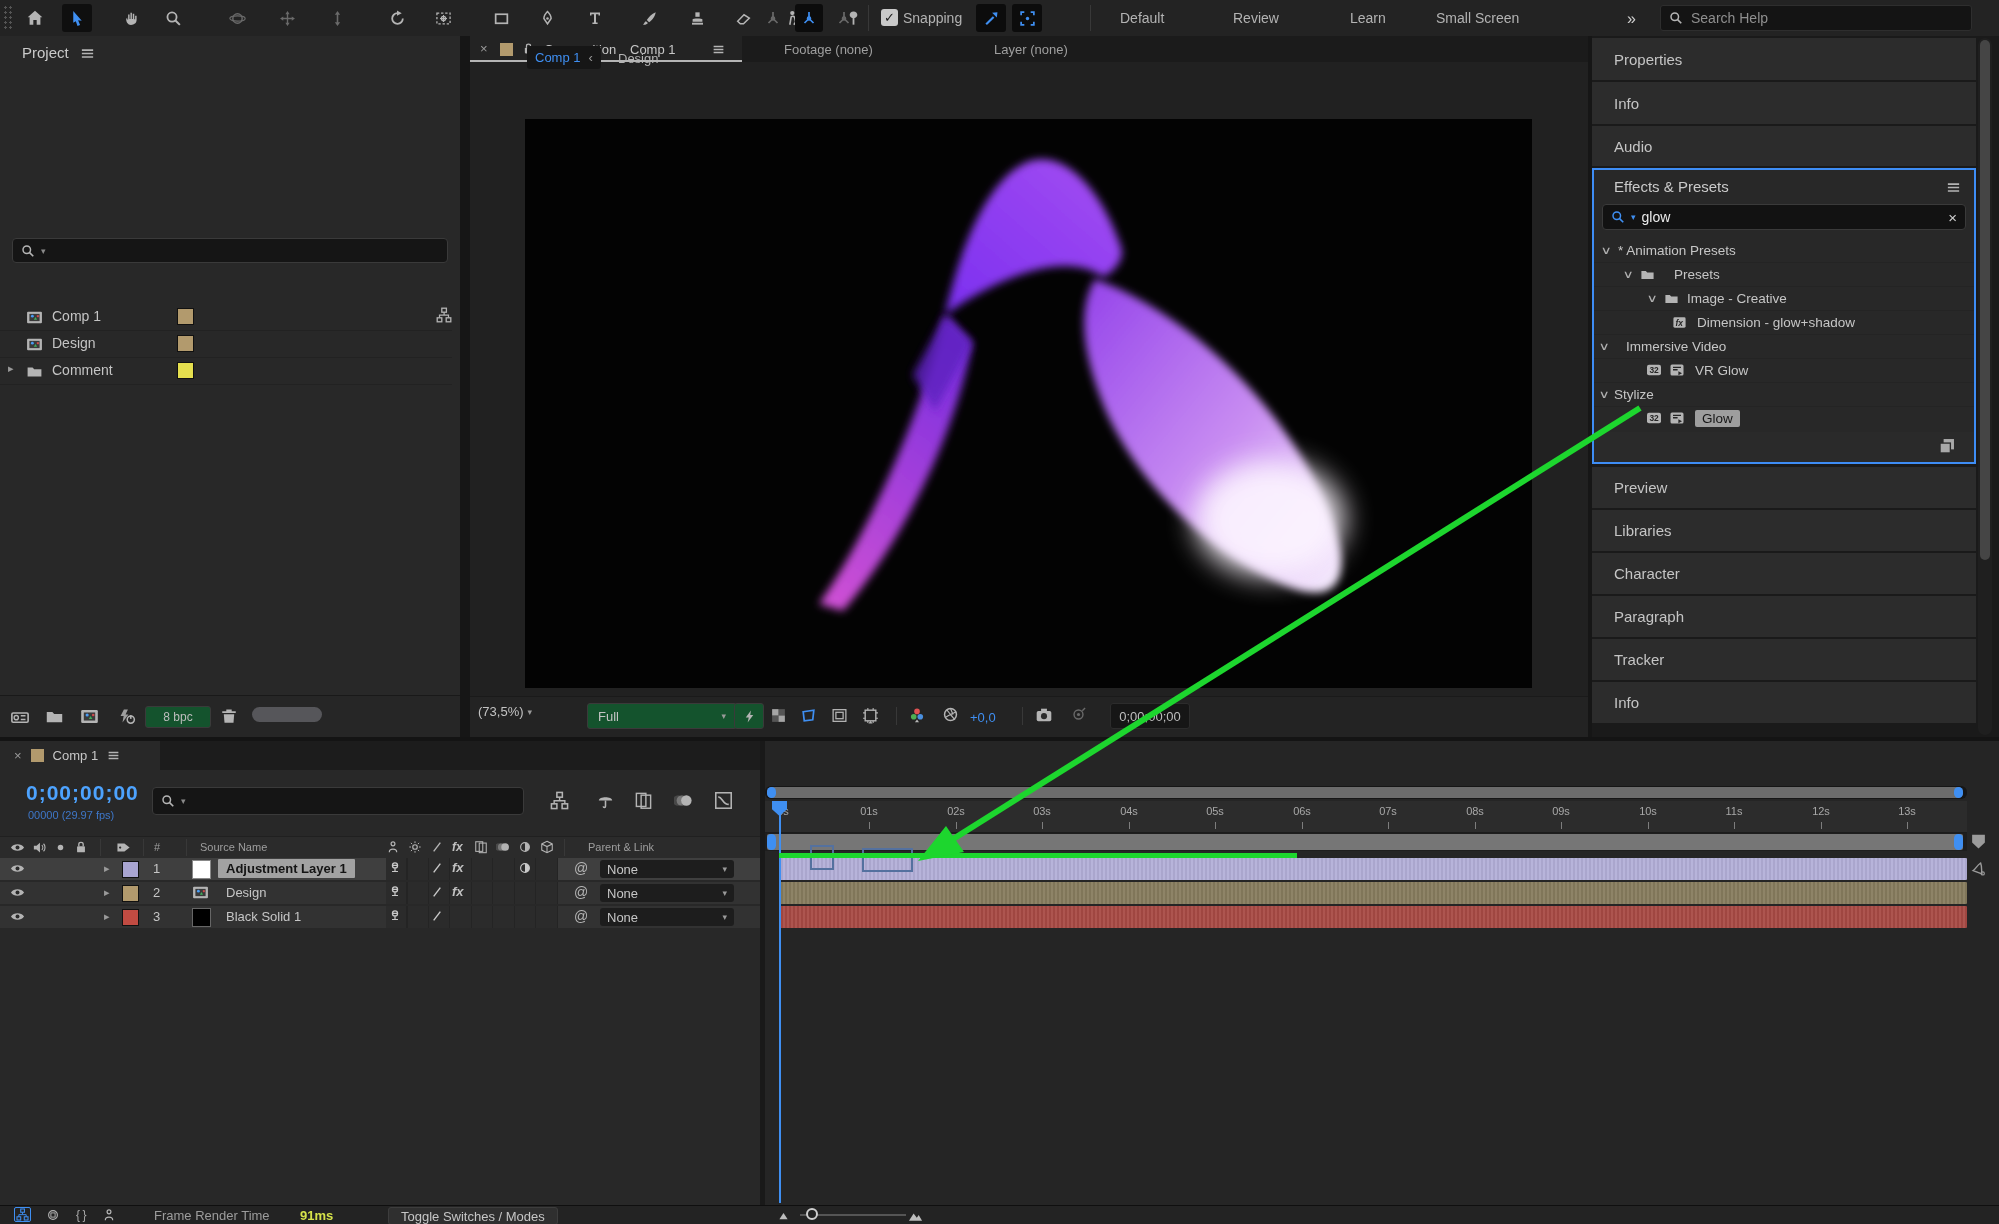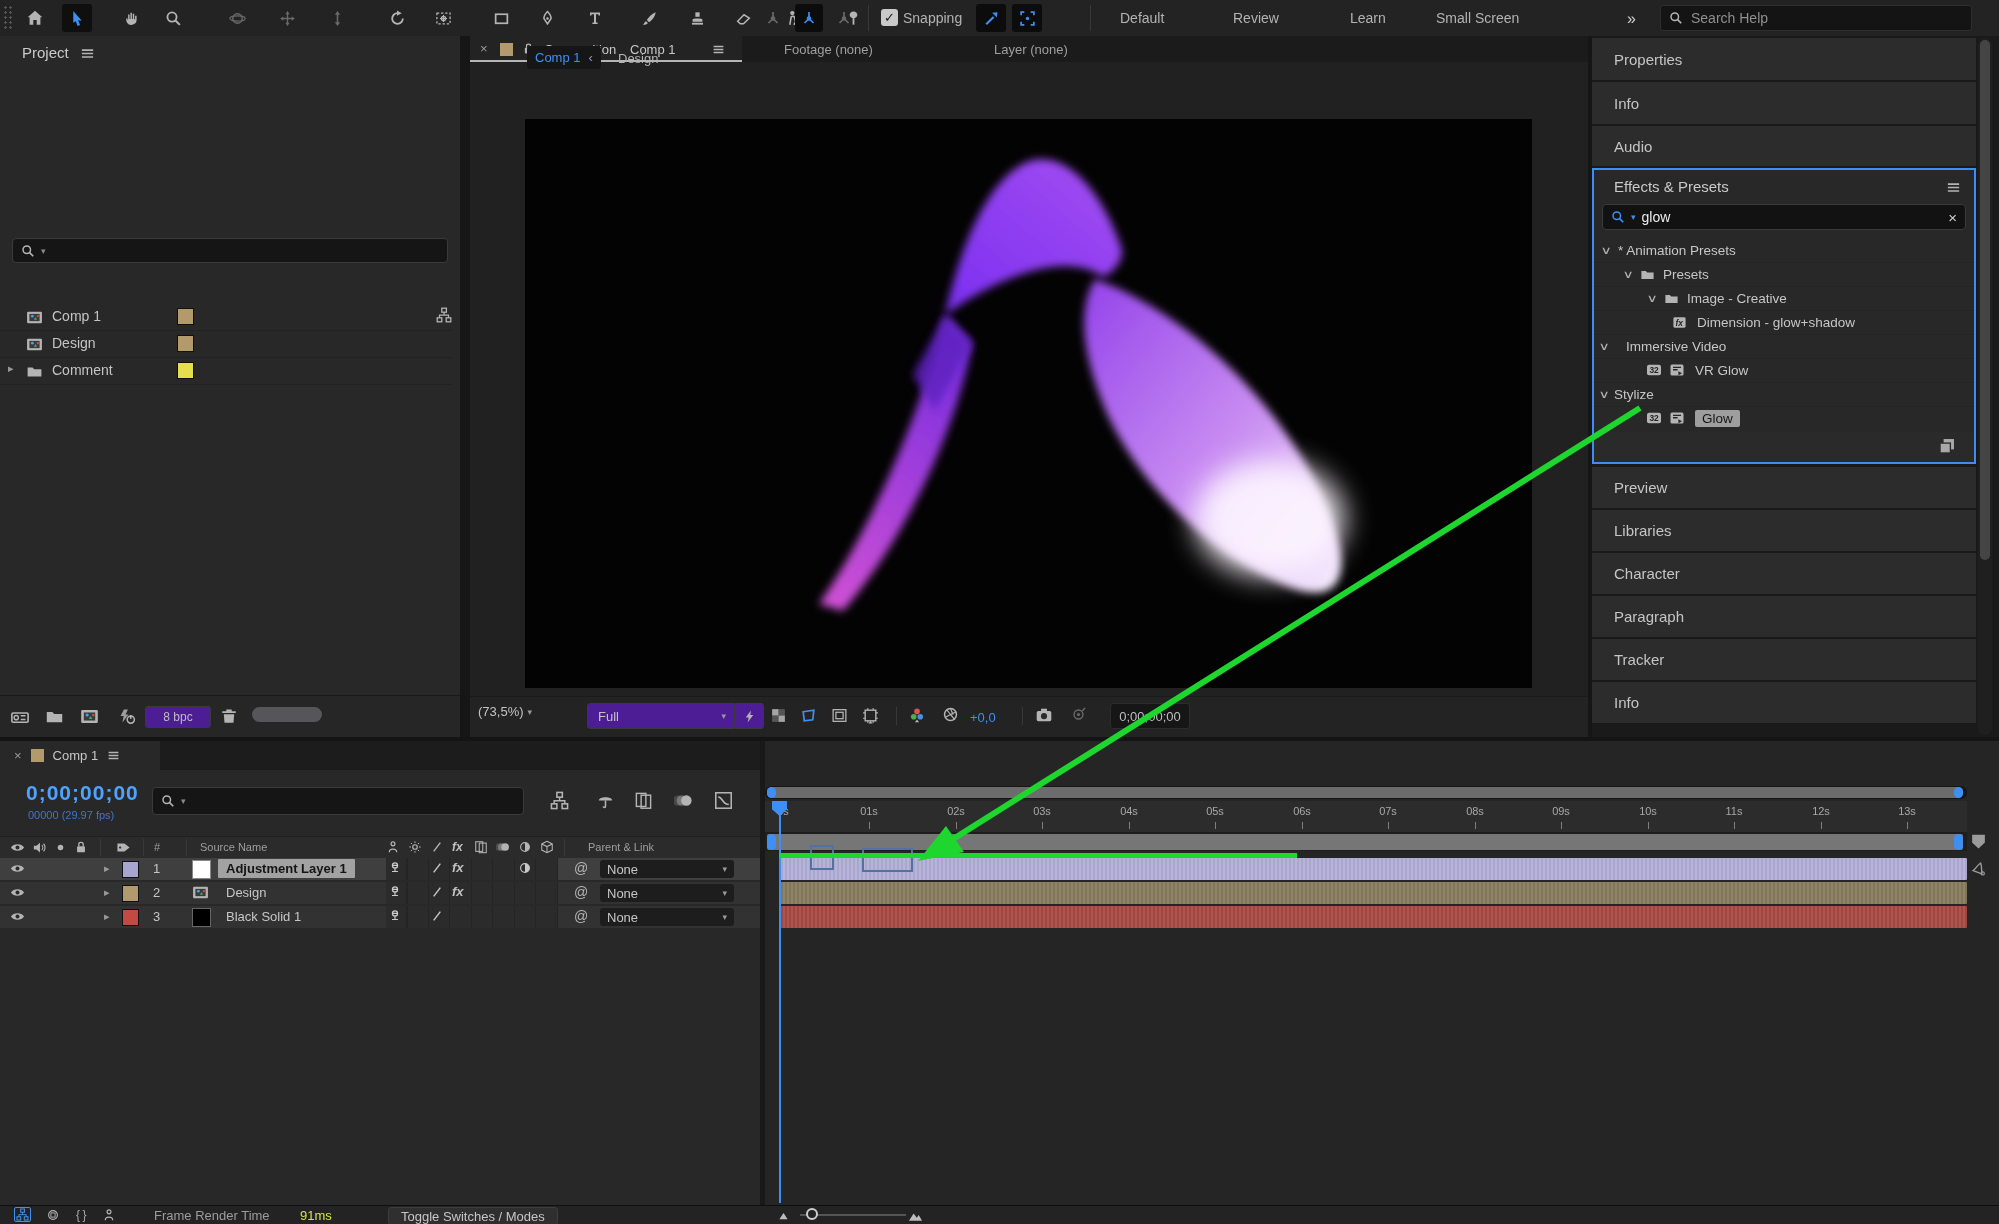--- a/index.html
+++ b/index.html
@@ -24,21 +24,21 @@
     background-image:radial-gradient(#555 1px, transparent 1.2px);background-size:5px 5px;}
   
   .panel-title{font-size:15px;color:#cacaca;}
   .searchwell{background:#151515;border:1px solid #3a3a3a;border-radius:4px;display:flex;align-items:center;gap:6px;padding:0 8px;box-sizing:border-box;}
   
   .project{position:absolute;left:0;top:36px;width:460px;height:701px;background:#282828;}
   .pj-hdr{position:absolute;left:0;top:242px;width:460px;height:24px;background:#2b2b2b;border-top:1px solid #1f1f1f;border-bottom:1px solid #1f1f1f;font-size:12px;color:#a5a5a5;}
   .pj-row{position:absolute;left:0;width:452px;height:27px;border-bottom:1px solid #222;font-size:14px;color:#c4c4c4;}
   .swatch{display:inline-block;width:15px;height:15px;border:1px solid #111;}
   .pj-bottom{position:absolute;left:0;top:659px;width:460px;height:42px;background:#262626;border-top:1px solid #191919;}
-  .chip{background:#4c1d95;border:1px solid #3a3a3a;border-radius:3px;color:#bdbdbd;font-size:12px;display:inline-flex;align-items:center;justify-content:center;}
+  .chip{background:#14532d;border:1px solid #3a3a3a;border-radius:3px;color:#bdbdbd;font-size:12px;display:inline-flex;align-items:center;justify-content:center;}
   
   .comp{position:absolute;left:470px;top:36px;width:1118px;height:701px;background:#212121;}
   .comp-tabs{position:absolute;left:0;top:0;width:1118px;height:26px;background:#1b1b1b;}
   .comp-tab-active{position:absolute;left:0;top:0;width:272px;height:26px;background:#232323;border-bottom:2px solid #b5b5b5;box-sizing:border-box;}
   .tabtxt{font-size:13px;color:#c7c7c7;}
   .crumbchip{position:absolute;left:57px;top:10px;height:23px;background:#161616;border-radius:3px;display:flex;align-items:center;gap:8px;padding:0 8px;font-size:13px;}
   .canvas{position:absolute;left:55px;top:83px;width:1007px;height:569px;background:#030303;}
   .comp-controls{position:absolute;left:0;top:660px;width:1118px;height:41px;background:#232323;display:block;border-top:1px solid #1a1a1a;}
   .ctl{position:absolute;top:7px;display:flex;align-items:center;gap:4px;color:#c3c3c3;font-size:13px;}
   
@@ -557,21 +557,21 @@
         <span class="chev" style="margin-left:8px">∨</span>
         <span style="margin-left:8px">* Animation Presets</span>
       </div>
       <div class="fx-row" style="top:92px">
         <span class="chev" style="margin-left:30px">∨</span>
         <span class="icon" style="margin-left:8px">
             <svg viewBox="0 0 16 16" width="15" height="15" fill="currentColor">
               <path d="M1.5 4.2 H6.2 L7.7 5.8 H14.5 V12.8 H1.5 Z"></path>
             </svg>
           </span>
-        <span style="margin-left:8px">Presets</span>
+        <span style="margin-left:19px">Presets</span>
       </div>
       <div class="fx-row" style="top:116px">
         <span class="chev" style="margin-left:54px">∨</span>
         <span class="icon" style="margin-left:8px">
             <svg viewBox="0 0 16 16" width="15" height="15" fill="currentColor">
               <path d="M1.5 4.2 H6.2 L7.7 5.8 H14.5 V12.8 H1.5 Z"></path>
             </svg>
           </span>
         <span style="margin-left:8px">Image - Creative</span>
       </div>
@@ -992,21 +992,21 @@
         </svg>
       </span>
     <span class="abs" style="left:76px;top:2px;font-size:12px;color:#a8a8a8">{ }</span>
     <span class="icon abs" style="left:102px;top:2px">
         <svg viewBox="0 0 16 16" width="14" height="14" fill="currentColor">
           <circle cx="8" cy="4.4" r="2.2" fill="none" stroke="currentColor" stroke-width="1.4"></circle>
           <path d="M3.8 14 C3.8 9.4 12.2 9.4 12.2 14" fill="none" stroke="currentColor" stroke-width="1.4"></path>
         </svg>
       </span>
     <span class="abs" style="left:154px;top:2px">Frame Render Time</span>
-    <span class="abs" style="left:300px;top:2px;color:#d6e34a;font-weight:normal">91ms</span>
+    <span class="abs" style="left:300px;top:2px;color:#d6e34a;font-weight:bold">91ms</span>
     <div class="togglechip">
         <span>Toggle Switches / Modes</span>
       </div>
     <span class="icon abs" style="left:778px;top:4px;color:#bdbdbd">
         <svg viewBox="0 0 16 16" width="11" height="11" fill="currentColor">
           <path d="M2 13.5 L8 4.5 L14 13.5 Z"></path>
         </svg>
       </span>
     <span class="abs" style="left:800px;top:8px;width:106px;height:2px;background:#555"></span>
     <span class="abs" style="left:806px;top:2px;width:12px;height:12px;border:2px solid #cfcfcf;border-radius:50%;background:#232323;box-sizing:border-box"></span>

